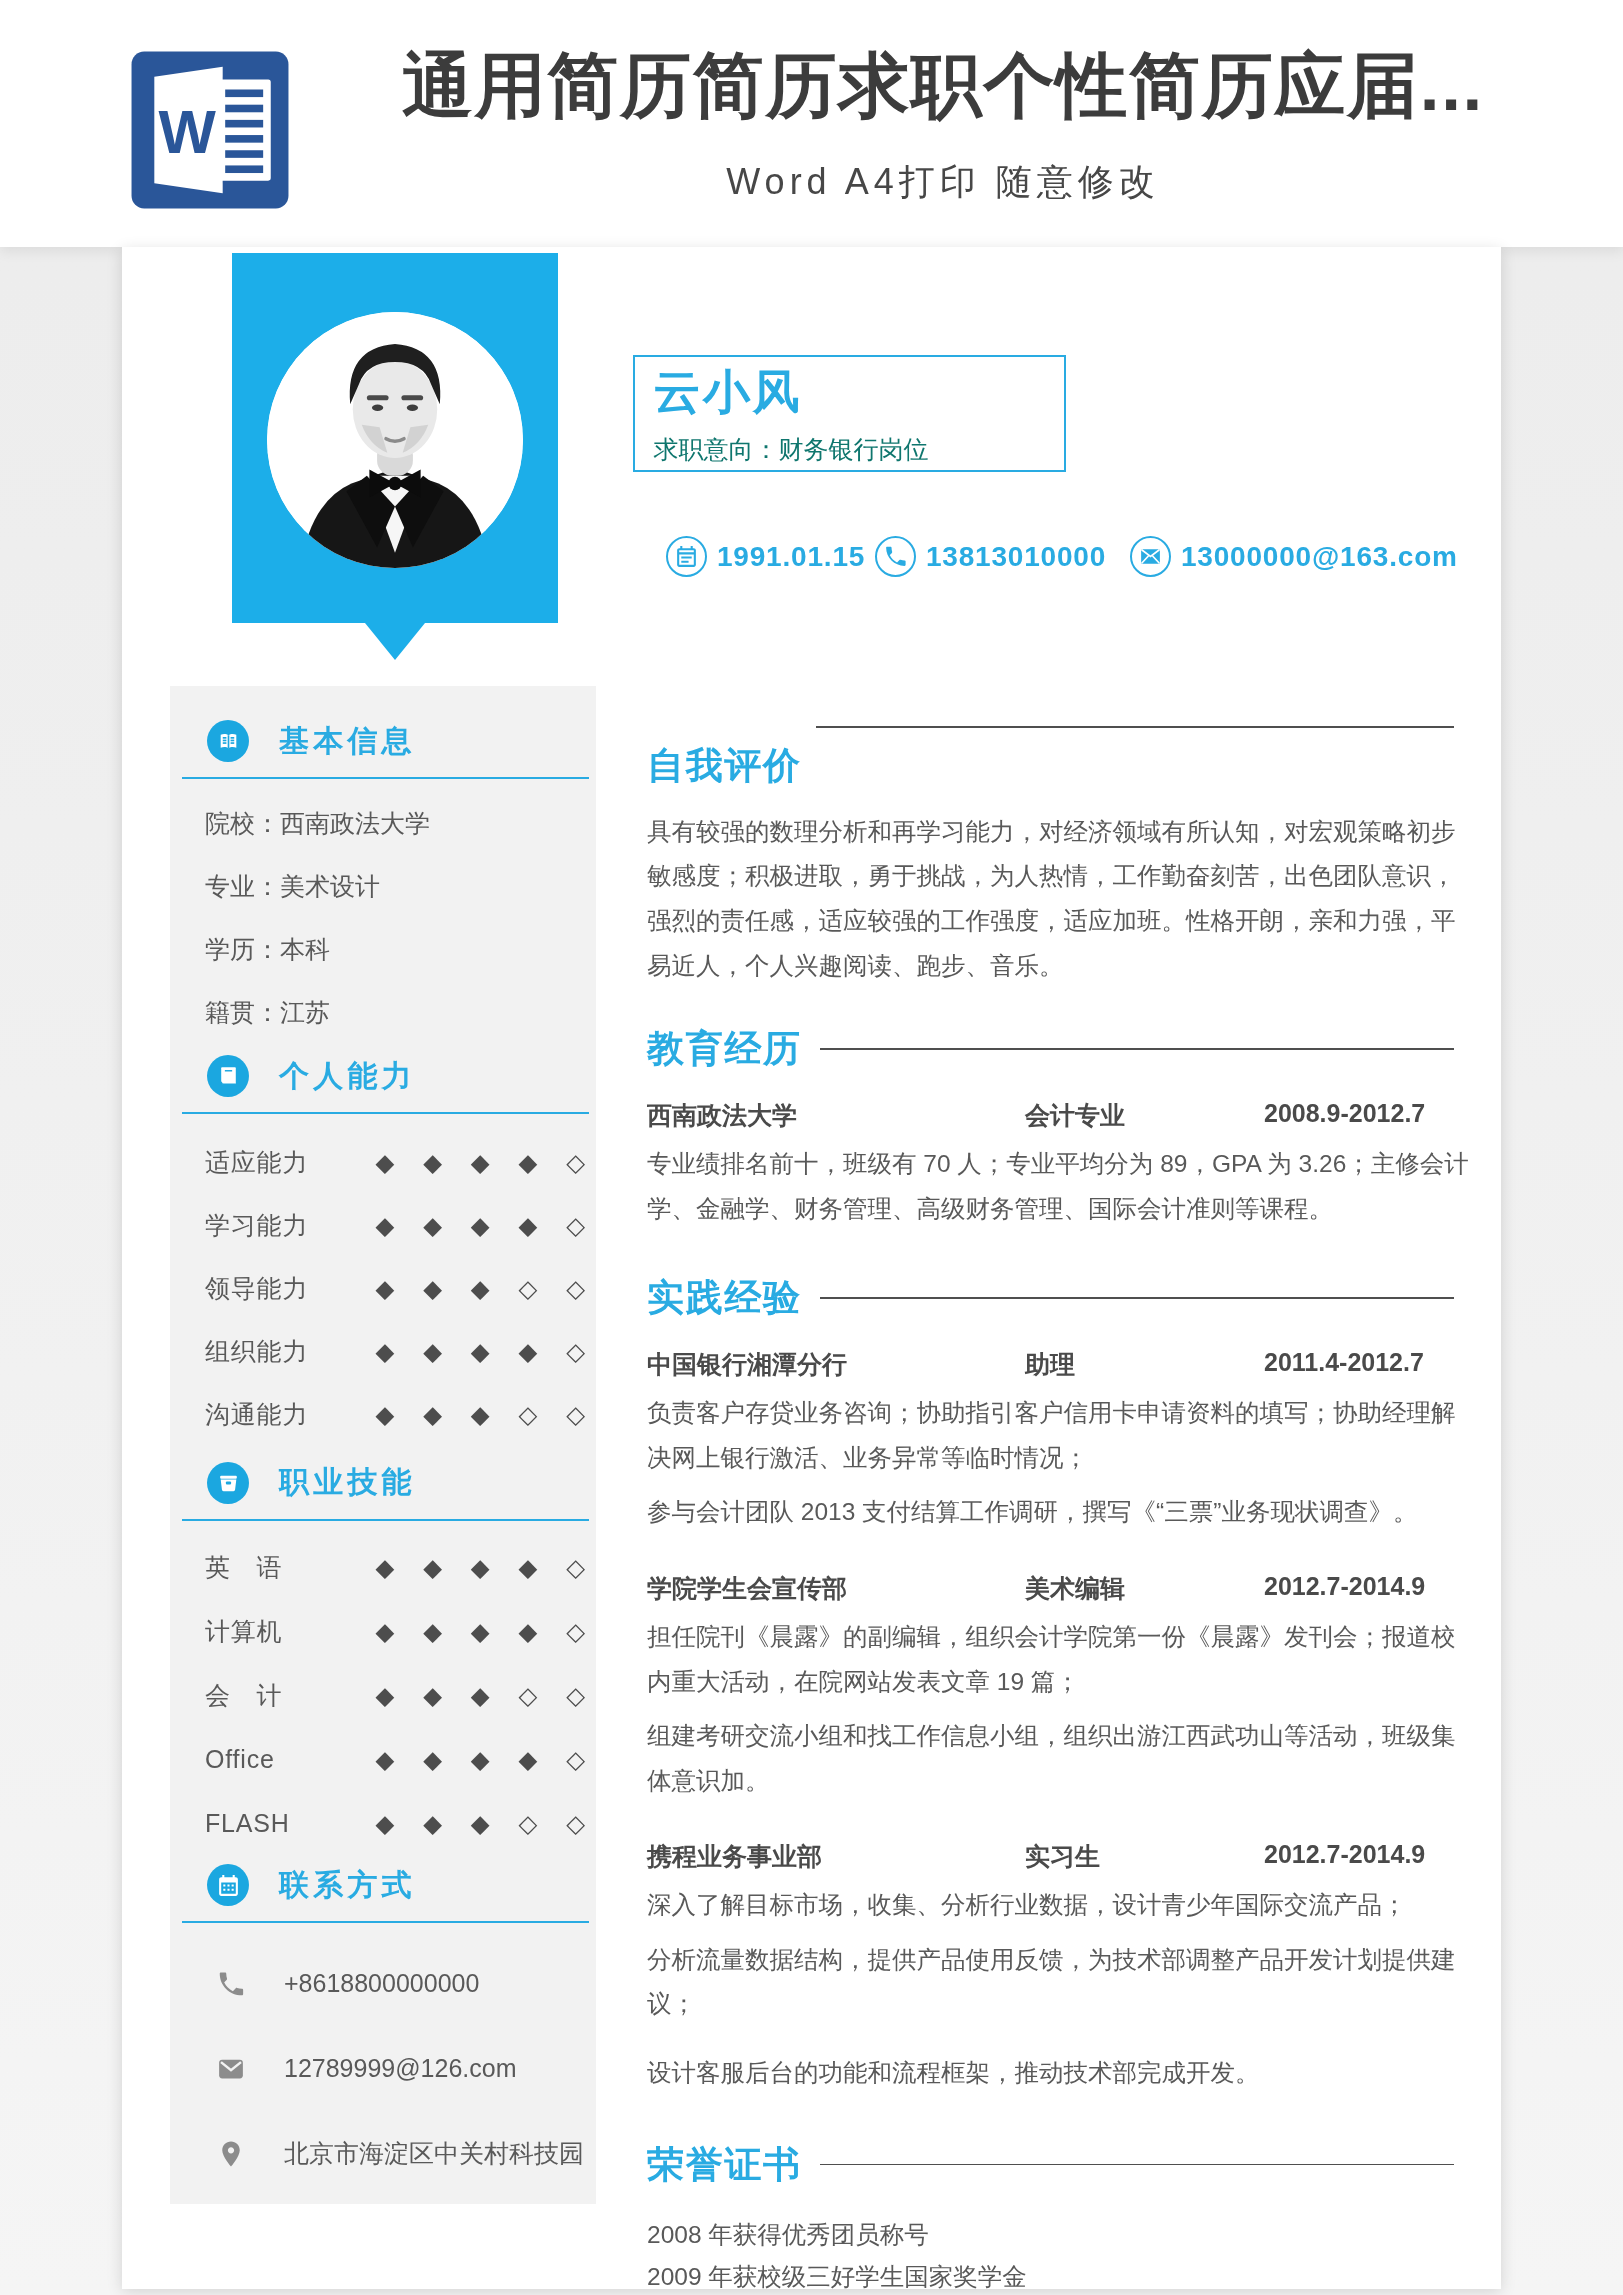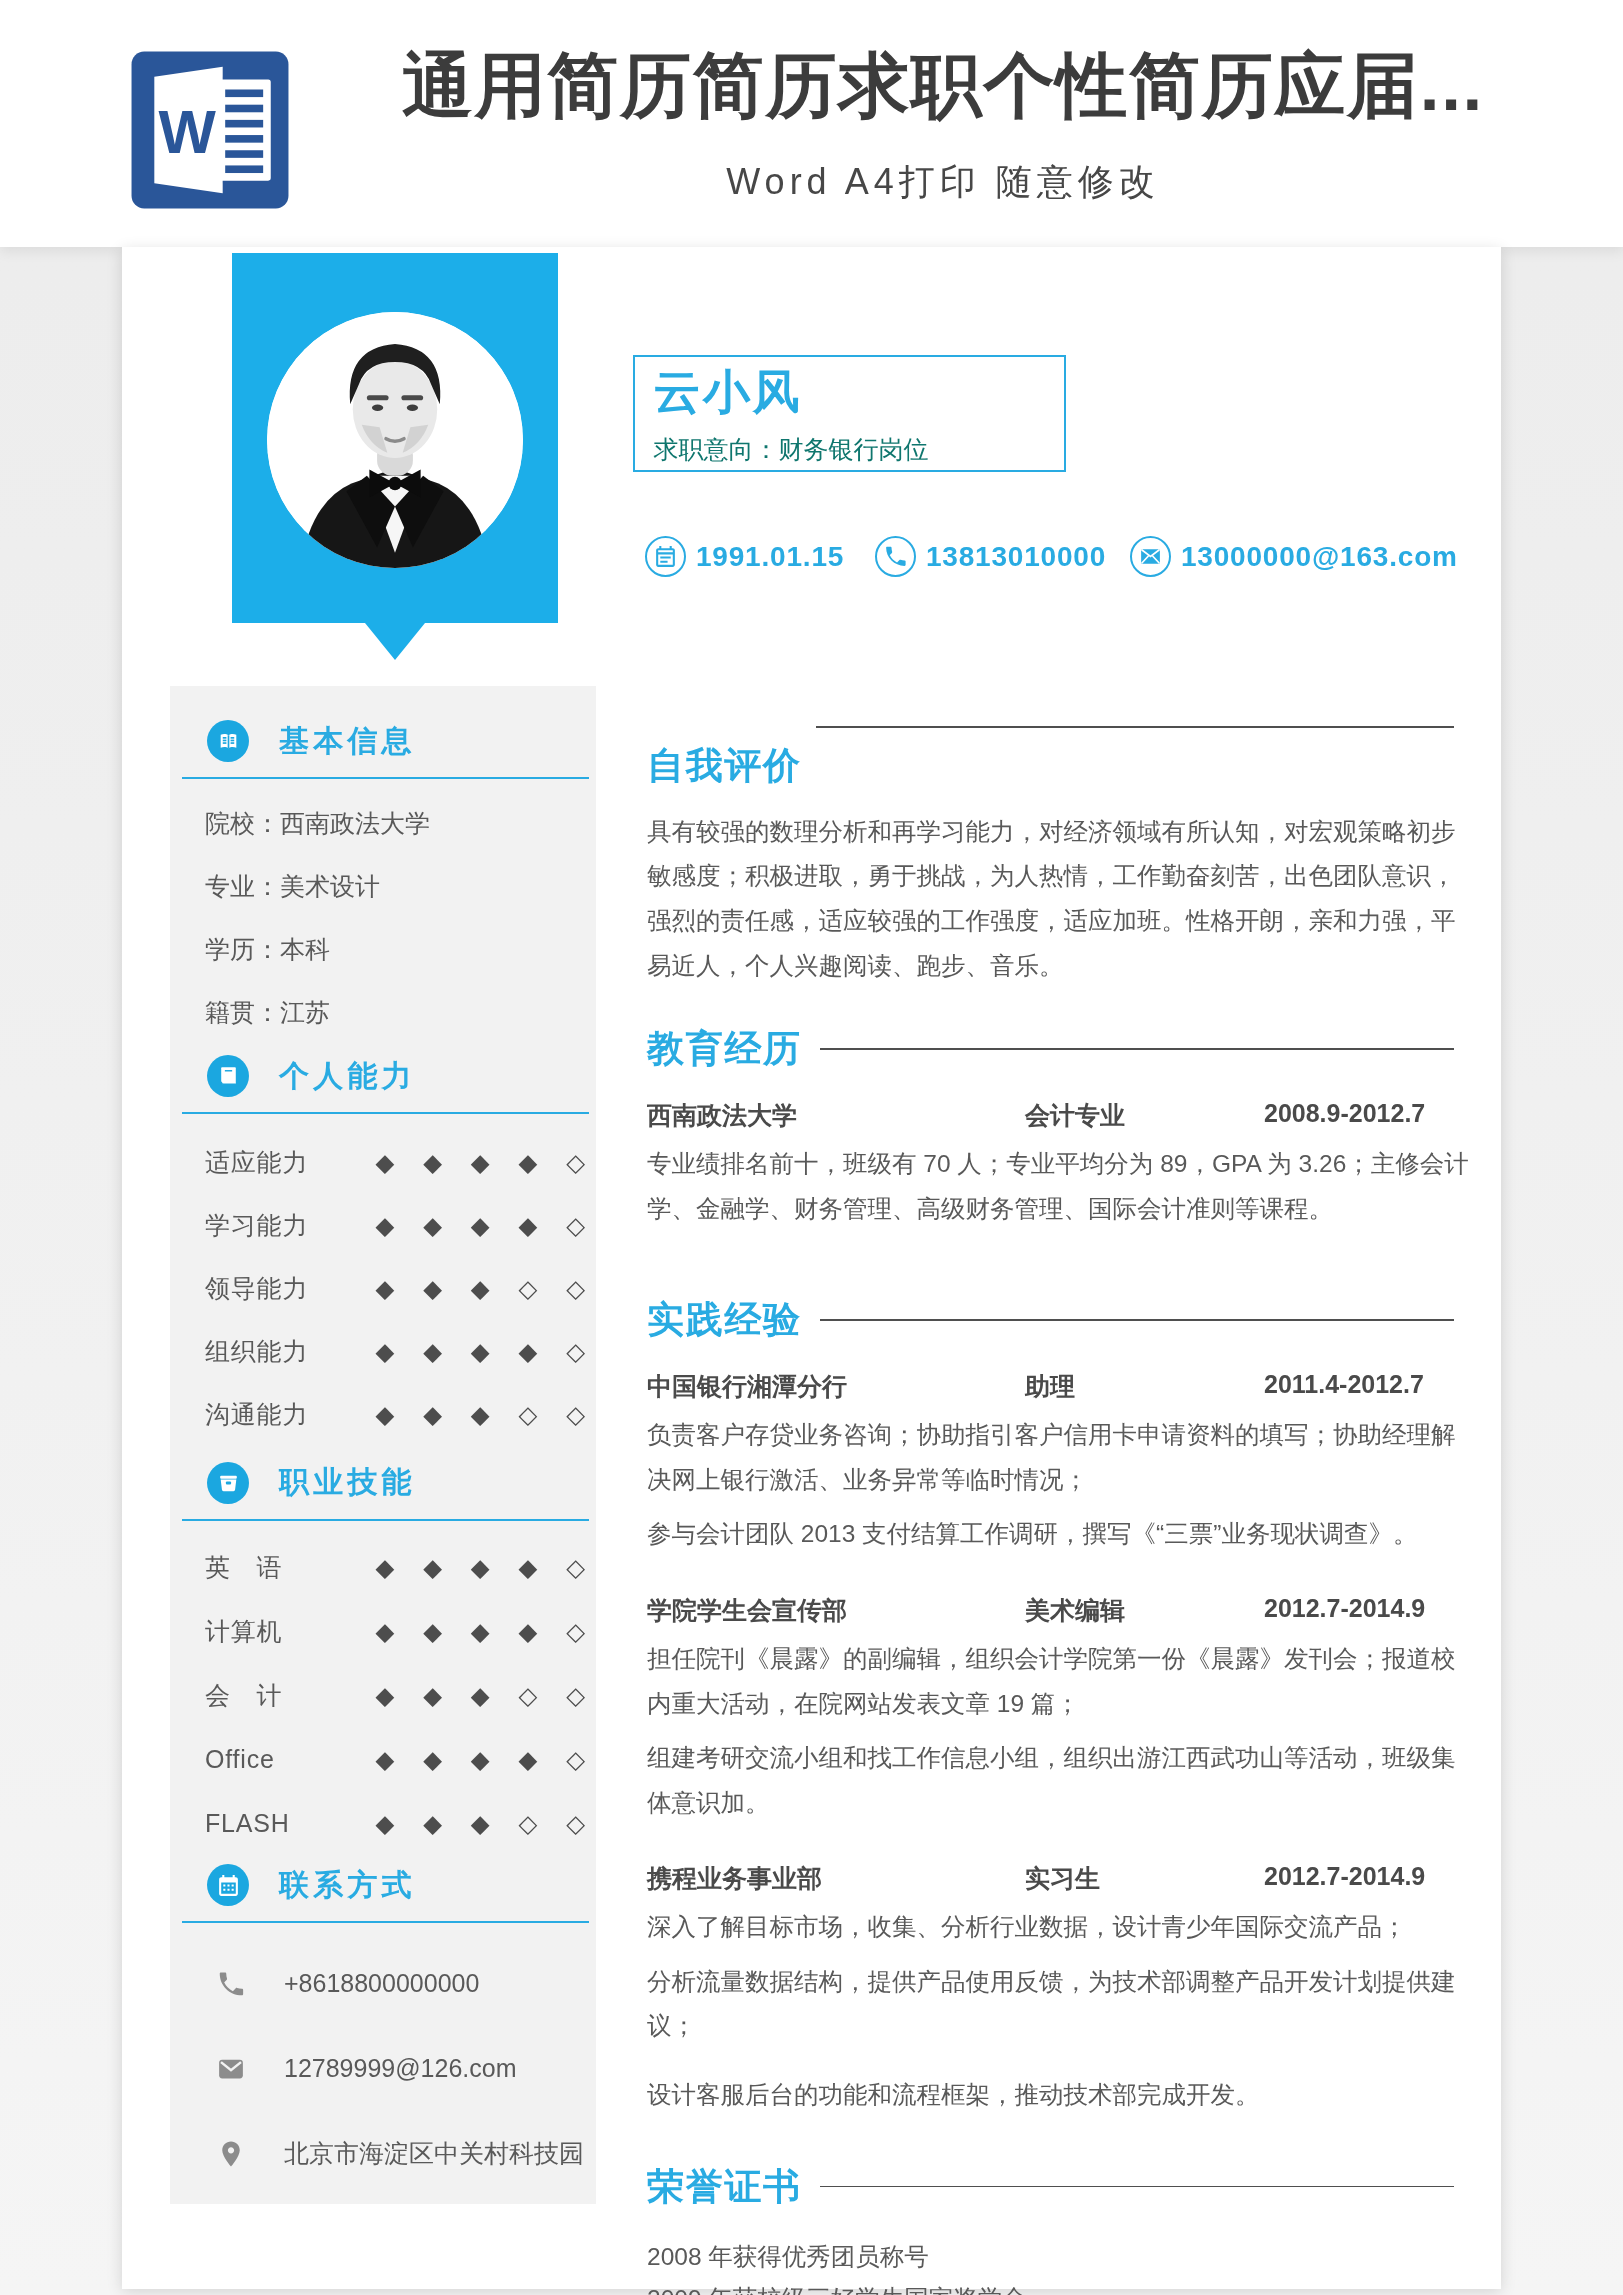--- a/index.html
+++ b/index.html
@@ -37,21 +37,21 @@
               border:2.5px solid #29abe2; padding-left:18.6px; display:flex; flex-direction:column; justify-content:center; }
   .name { font-size:47px; font-weight:bold; color:#29abe2; letter-spacing:2.5px; }
   .objective { margin-top:8.5px; font-size:25px; color:#0f766e; }
 
   
   .hc { position:absolute; top:289px; display:flex; align-items:center; }
   .hc-ico { width:41px; height:41px; border-radius:50%; border:2.5px solid #29abe2;
             display:flex; align-items:center; justify-content:center; flex:0 0 auto; }
   .hc-ico svg { width:25px; height:25px; }
   .hc-text { margin-left:10px; font-size:28px; font-weight:bold; color:#29abe2; letter-spacing:0.8px; }
-  .hc1 { left:523px; } .hc2 { left:753px;align-items:center; } .hc3 { left:1008px; }
+  .hc1 { left:544px; } .hc2 { left:753px;align-items:center; } .hc3 { left:1008px; }
 
   
   .panel { position:absolute; left:48px; top:439px; width:426px; height:1518px; background:#f2f2f2; padding-top:34px; }
   .p-head { display:flex; align-items:center; padding-left:37px; }
   .p-ico { width:42px; height:42px; border-radius:50%; background:#1ba7e0; display:flex; align-items:center; justify-content:center; flex:0 0 auto; }
   .p-ico svg { width:25px; height:25px; }
   .p-title { margin-left:30px; font-size:30px; font-weight:bold; color:#29abe2; letter-spacing:4.2px; }
   .p-rule { height:1.7px; background:#29abe2; margin:15px 6.8px 0 12px; }
   .p-items { padding-left:35px; margin-top:13.5px; }
   .p-item { height:63px; display:flex; align-items:center; font-size:25px; color:#595959; }
@@ -67,21 +67,21 @@
   
   .rcol { position:absolute; left:525px; top:467px; width:825px; }
   .rule-first { height:1.7px; background:#4f4f4f; margin:12px 18px 0 169px; }
   .sec-title { font-size:37px; font-weight:bold; color:#29abe2; letter-spacing:1.7px; }
   .sec1 .sec-title { margin-top:13.5px; }
   .sec-head { display:flex; align-items:center; }
   .rule-flex { flex:1; height:1.7px; background:#4f4f4f; margin-left:18.6px; margin-right:18px; }
   .body-text { font-size:24.5px; line-height:1.82; color:#595959; }
   .sec1 .body-text { margin-top:18.6px; }
   .sec-edu { margin-top:36px; }
-  .sec-exp { margin-top:64px; }
+  .sec-exp { margin-top:42px; }
   .sec-hon { margin-top:44px; }
   .entry { margin-top:25px; }
   .entry + .entry { margin-top:37px; }
   .entry-head { display:grid; grid-template-columns:378px 239px 1fr; font-size:25px; font-weight:bold; color:#4a4a4a; }
   .entry .body-text { margin-top:10px; }
   .honor-list { margin-top:24px; }
   .honor-item { font-size:24.5px; color:#595959; line-height:42px; }
 </style>
 </head>
 <body>

